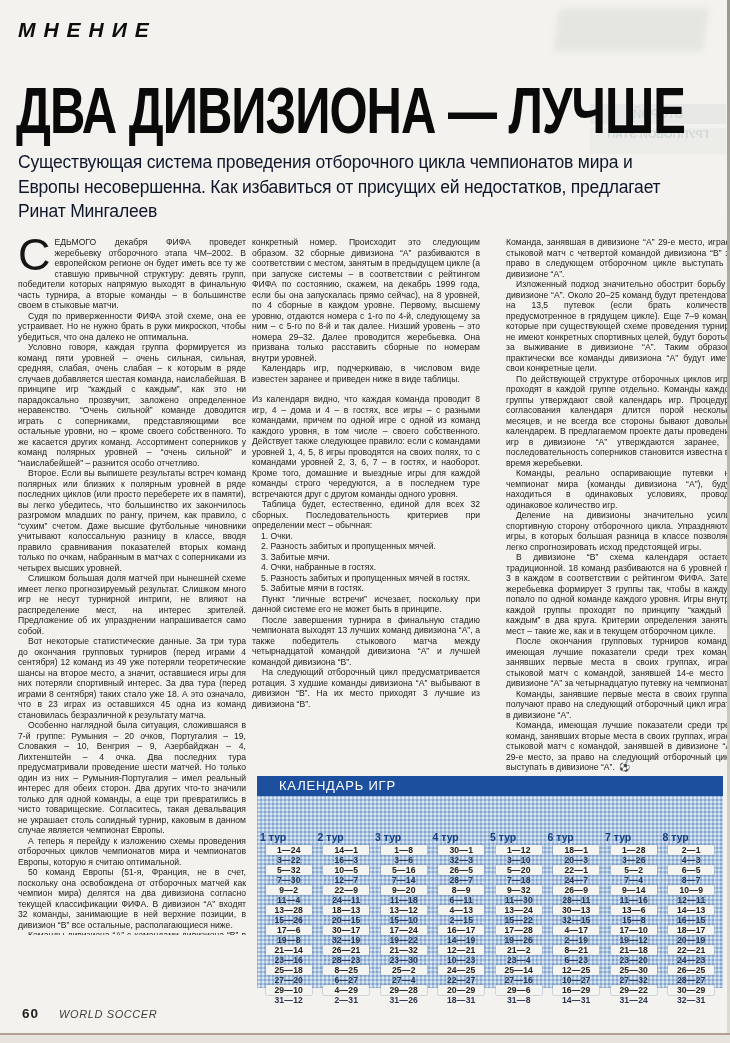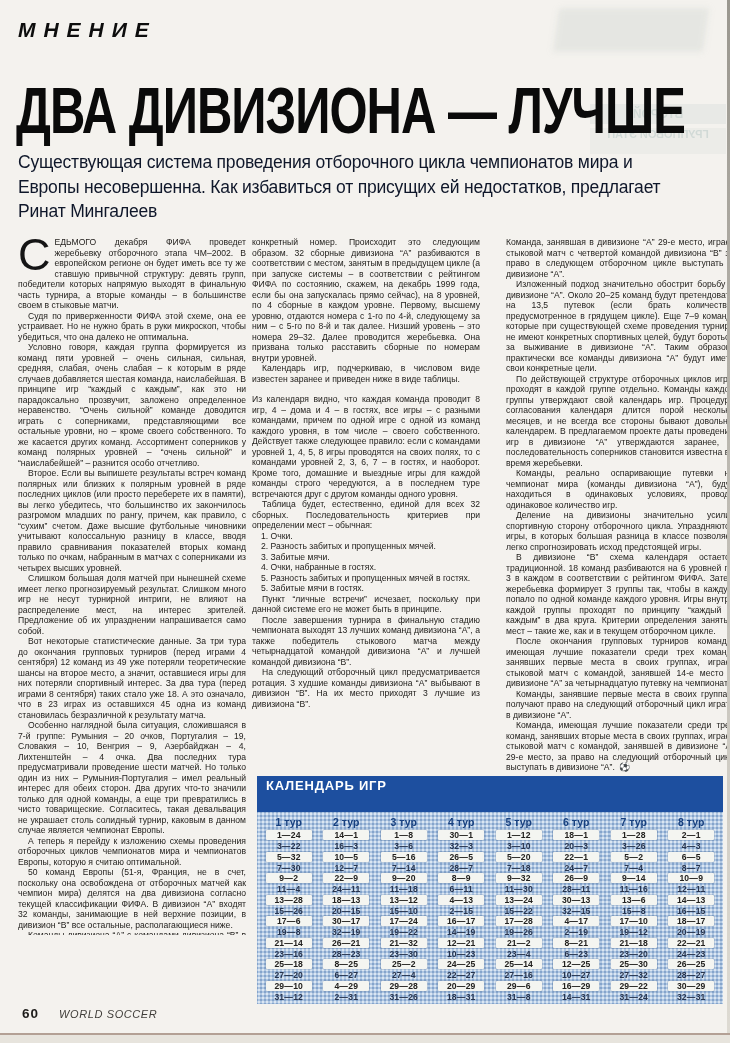--- a/index.html
+++ b/index.html
@@ -34,30 +34,30 @@
   #col2{left:252px;height:534px;}
   #col3{left:506px;height:538px;}
   .para{margin:0;text-indent:10px;text-align:justify;}
   .para.drop,.para.noindent,.para.item{text-indent:0;}
   .para.spaced{margin-top:10px;}
   .para.item{padding-left:9px;}
   .dropcap{float:left;font-size:45px;line-height:33px;padding:1px 4px 0 0;color:#151515;}
   .endmark{font-size:9px;}
   
   .calendar{position:absolute;left:257px;top:776px;width:466px;height:212px;}
-  .cal-title-bar{height:36px;background:#1d4f9f;color:#ffffff;font-weight:bold;
-                 font-size:13px;line-height:20px;padding-left:9px;letter-spacing:0.8px;}
+  .cal-title-bar{height:20px;background:#1d4f9f;color:#ffffff;font-weight:normal;
+                 font-size:13px;line-height:20px;padding-left:22px;letter-spacing:0.8px;}
   .cal-body{height:192px;display:flex;padding:1px 3px 0 3px;box-sizing:border-box;
             background-color:#b0c7e2;
             background-image:radial-gradient(rgba(255,255,255,0.55) 0.8px,transparent 0.9px),
                              radial-gradient(rgba(90,130,180,0.5) 0.8px,transparent 0.9px);
             background-size:4px 4px;background-position:0 0,2px 2px;}
   .cal-col{flex:1;display:flex;flex-direction:column;}
-  .cal-head{height:17px;line-height:18px;text-align:center;color:#17407f;
-            font-weight:bold;font-size:10.5px;}
+  .cal-head{height:17px;line-height:18px;color:#17407f;
+            font-weight:bold;font-size:10.5px;margin-top:31px;}
   .cal-cell{height:10.75px;display:flex;align-items:center;justify-content:center;
             font-size:8.6px;color:#27344e;font-weight:600;letter-spacing:0.2px;}
   .cal-cell.boxed{color:#22211f;}
   .cal-cell.boxed span{display:inline-block;width:46px;text-align:center;background:#f4f5f1;
             border-radius:1px;box-shadow:0 0 0 0.5px rgba(110,135,170,0.55);line-height:10px;}
   
   .footer{position:absolute;left:22px;top:1006px;font-size:11px;color:#32302d;}
   .footer .pagenum{font-weight:800;font-size:13.5px;letter-spacing:1px;color:#1c1b19;}
   .footer .mag{font-style:italic;letter-spacing:0.6px;margin-left:17px;color:#403e3a;}
 </style>

